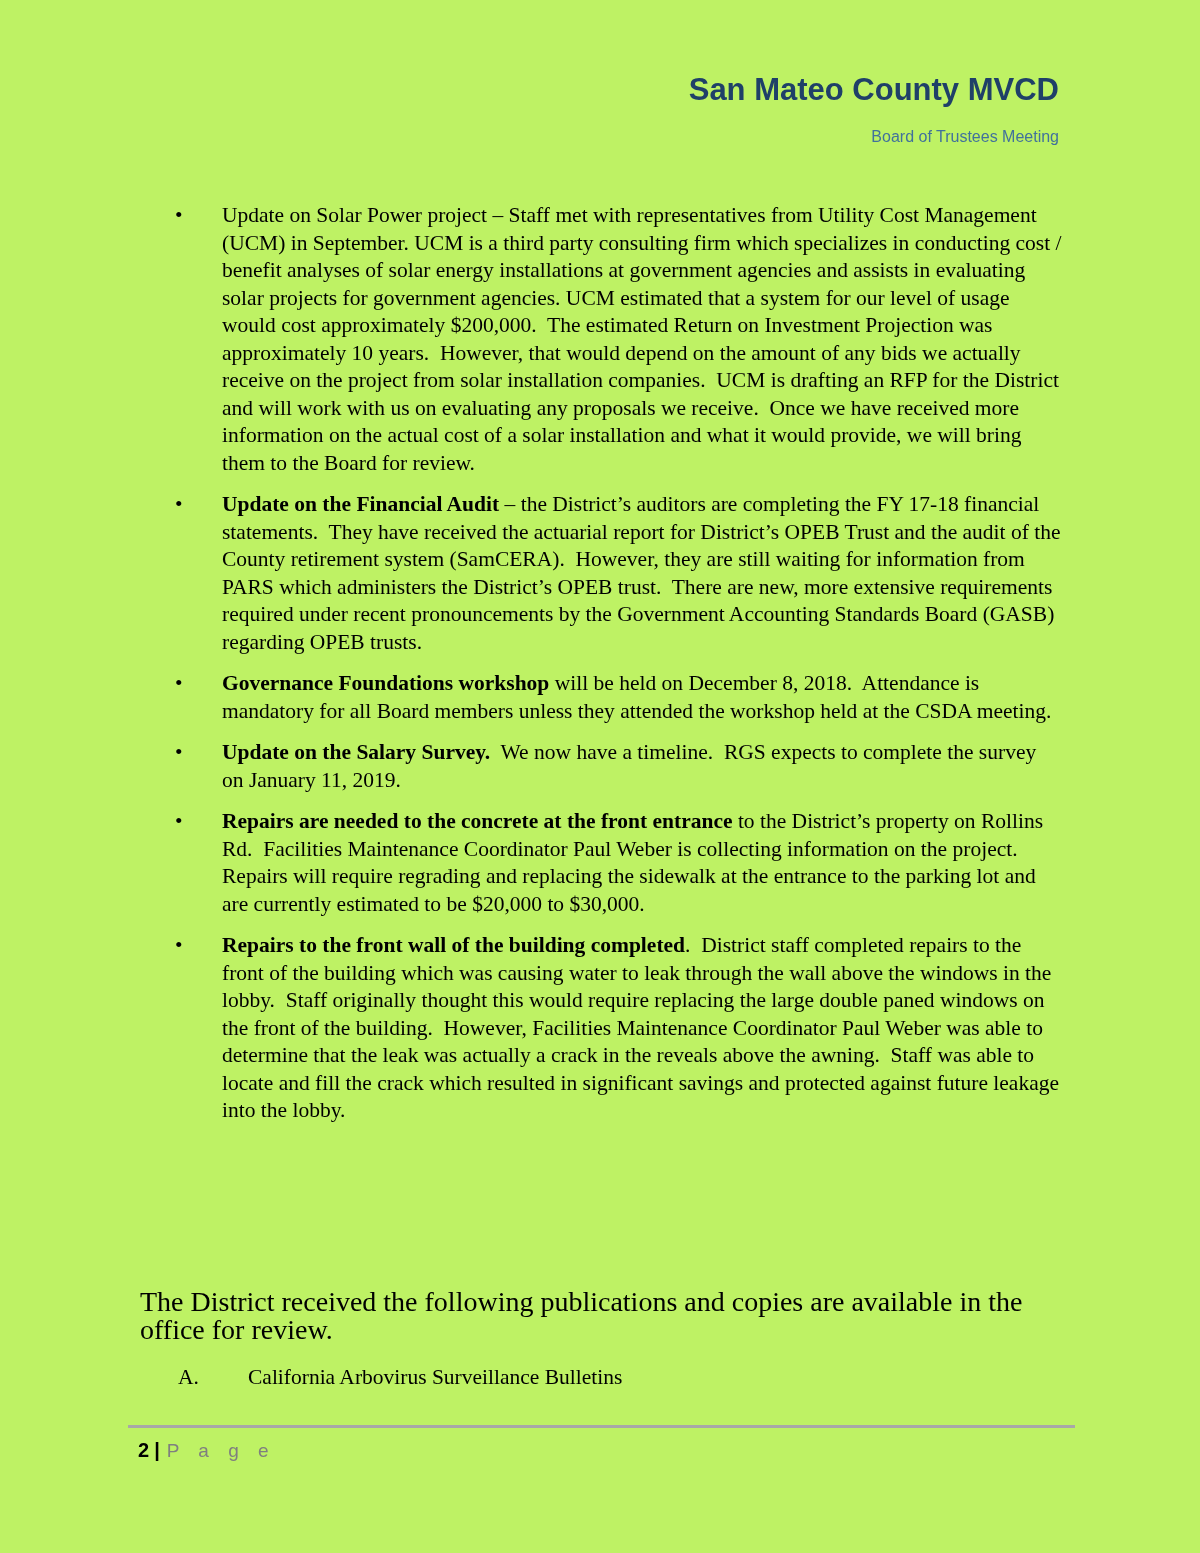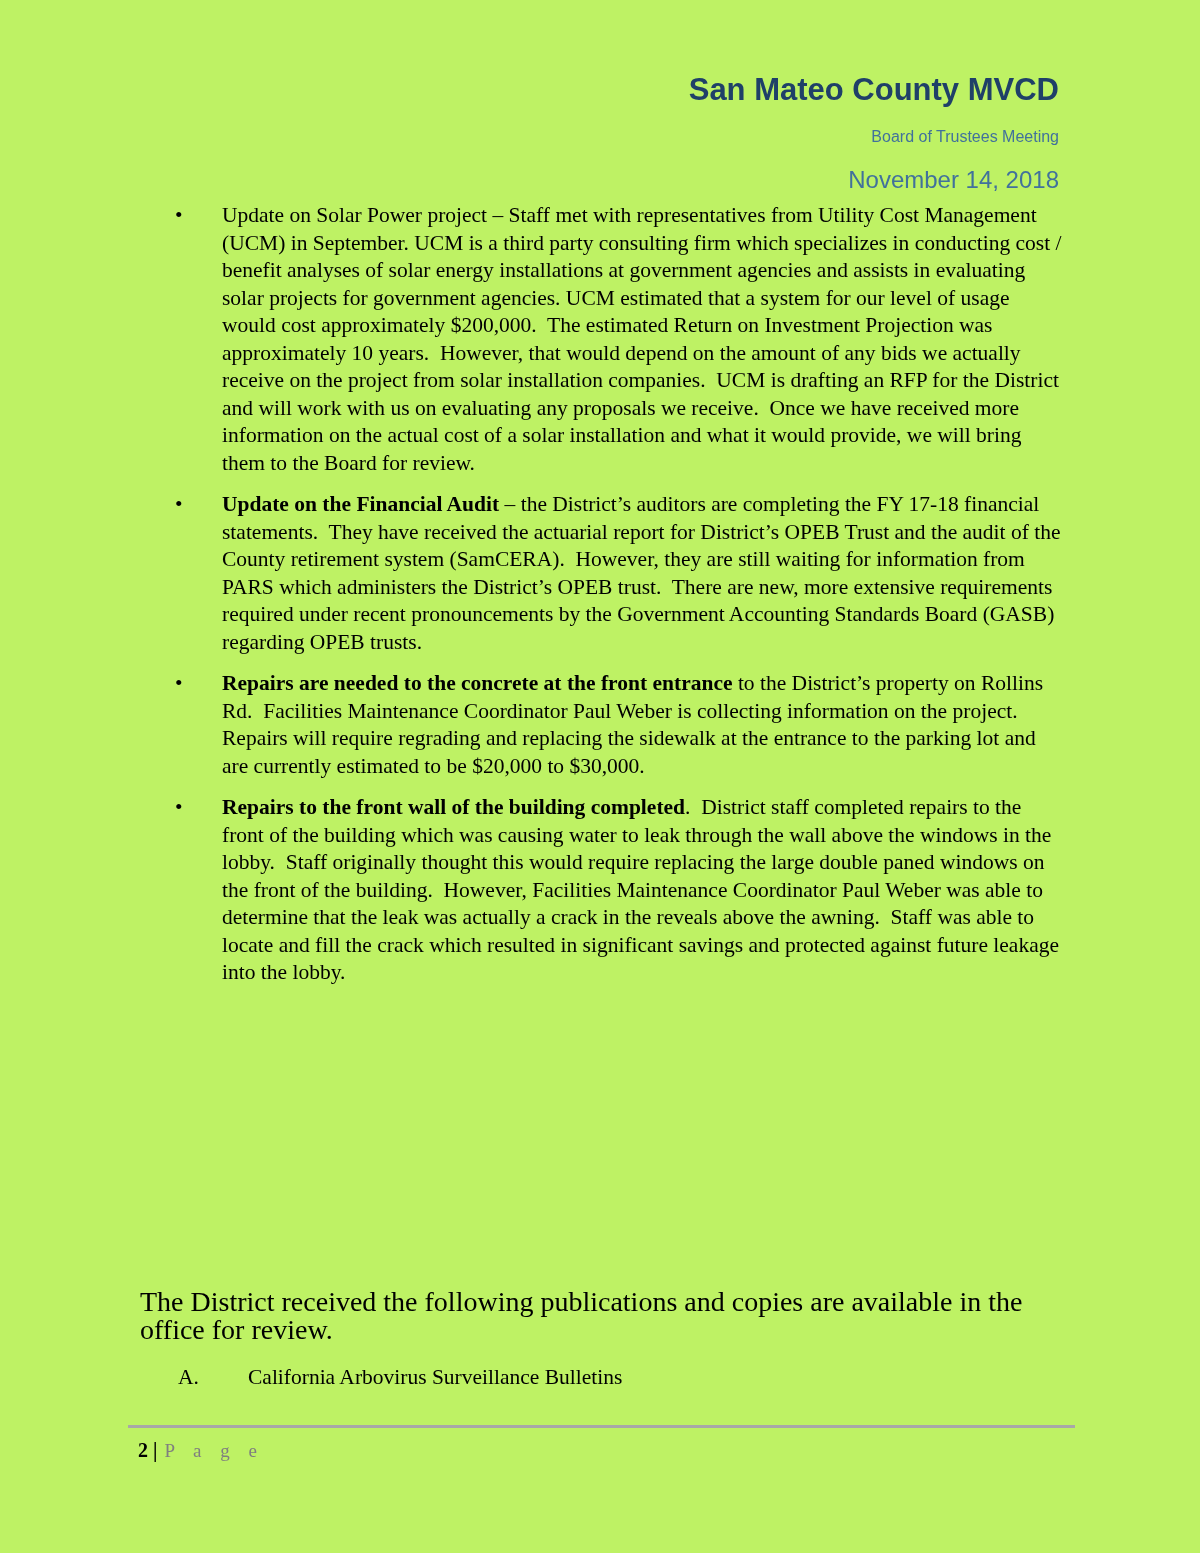--- a/index.html
+++ b/index.html
@@ -90,42 +90,43 @@
     top: 1425px;
     left: 128px;
     width: 947px;
     height: 3px;
     background: #A8A8A8;
   }
   .footer-text {
     position: absolute;
     top: 1437px;
     left: 138px;
-    font-family: Liberation Serif, serif;
+    font-family: Liberation Sans, sans-serif;
     font-size: 20px;
     line-height: 26px;
   }
   .pg-num { font-weight: bold; color: #000000; }
   .pg-sep { font-weight: bold; color: #000000; margin: 0 7px 0 5px; }
   .pg-word { color: #7F7F7F; letter-spacing: 7px; font-size: 19px; }
 </style>
 </head>
 <body>
 
 <div class="page">
 
   <header class="doc-header">
     <div class="doc-title">San Mateo County MVCD</div>
     <div class="doc-subtitle">Board of Trustees Meeting</div>
-    <div class="doc-date">November 14, 2018</div>
   </header>
 
   <ul class="bullet-list">
     <li><span class="lead"></span><span>Update on Solar Power project – Staff met with representatives from Utility Cost Management (UCM) in September. UCM is a third party consulting firm which specializes in conducting cost / benefit analyses of solar energy installations at government agencies and assists in evaluating solar projects for government agencies. UCM estimated that a system for our level of usage would cost approximately $200,000.  The estimated Return on Investment Projection was approximately 10 years.  However, that would depend on the amount of any bids we actually receive on the project from solar installation companies.  UCM is drafting an RFP for the District and will work with us on evaluating any proposals we receive.  Once we have received more information on the actual cost of a solar installation and what it would provide, we will bring them to the Board for review.</span></li>
     <li><span class="lead">Update on the Financial Audit</span><span> – the District’s auditors are completing the FY 17-18 financial statements.  They have received the actuarial report for District’s OPEB Trust and the audit of the County retirement system (SamCERA).  However, they are still waiting for information from PARS which administers the District’s OPEB trust.  There are new, more extensive requirements required under recent pronouncements by the Government Accounting Standards Board (GASB) regarding OPEB trusts.</span></li>
+    <li><span class="lead">Governance Foundations workshop</span><span> will be held on December 8, 2018.  Attendance is mandatory for all Board members unless they attended the workshop held at the CSDA meeting.</span></li>
+    <li><span class="lead">Update on the Salary Survey.</span><span>  We now have a timeline.  RGS expects to complete the survey on January 11, 2019.</span></li>
     <li><span class="lead">Repairs are needed to the concrete at the front entrance</span><span> to the District’s property on Rollins Rd.  Facilities Maintenance Coordinator Paul Weber is collecting information on the project.  Repairs will require regrading and replacing the sidewalk at the entrance to the parking lot and are currently estimated to be $20,000 to $30,000.</span></li>
     <li><span class="lead">Repairs to the front wall of the building completed</span><span>.  District staff completed repairs to the front of the building which was causing water to leak through the wall above the windows in the lobby.  Staff originally thought this would require replacing the large double paned windows on the front of the building.  However, Facilities Maintenance Coordinator Paul Weber was able to determine that the leak was actually a crack in the reveals above the awning.  Staff was able to locate and fill the crack which resulted in significant savings and protected against future leakage into the lobby.</span></li>
   </ul>
 
   <section class="ref-section">
     <p class="ref-intro">The District received the following publications and copies are available in the office for review.</p>
     <div class="ref-item"><span class="ref-label">A.</span><span>California Arbovirus Surveillance Bulletins</span></div>
   </section>
 
   <div class="footer-rule"></div>

